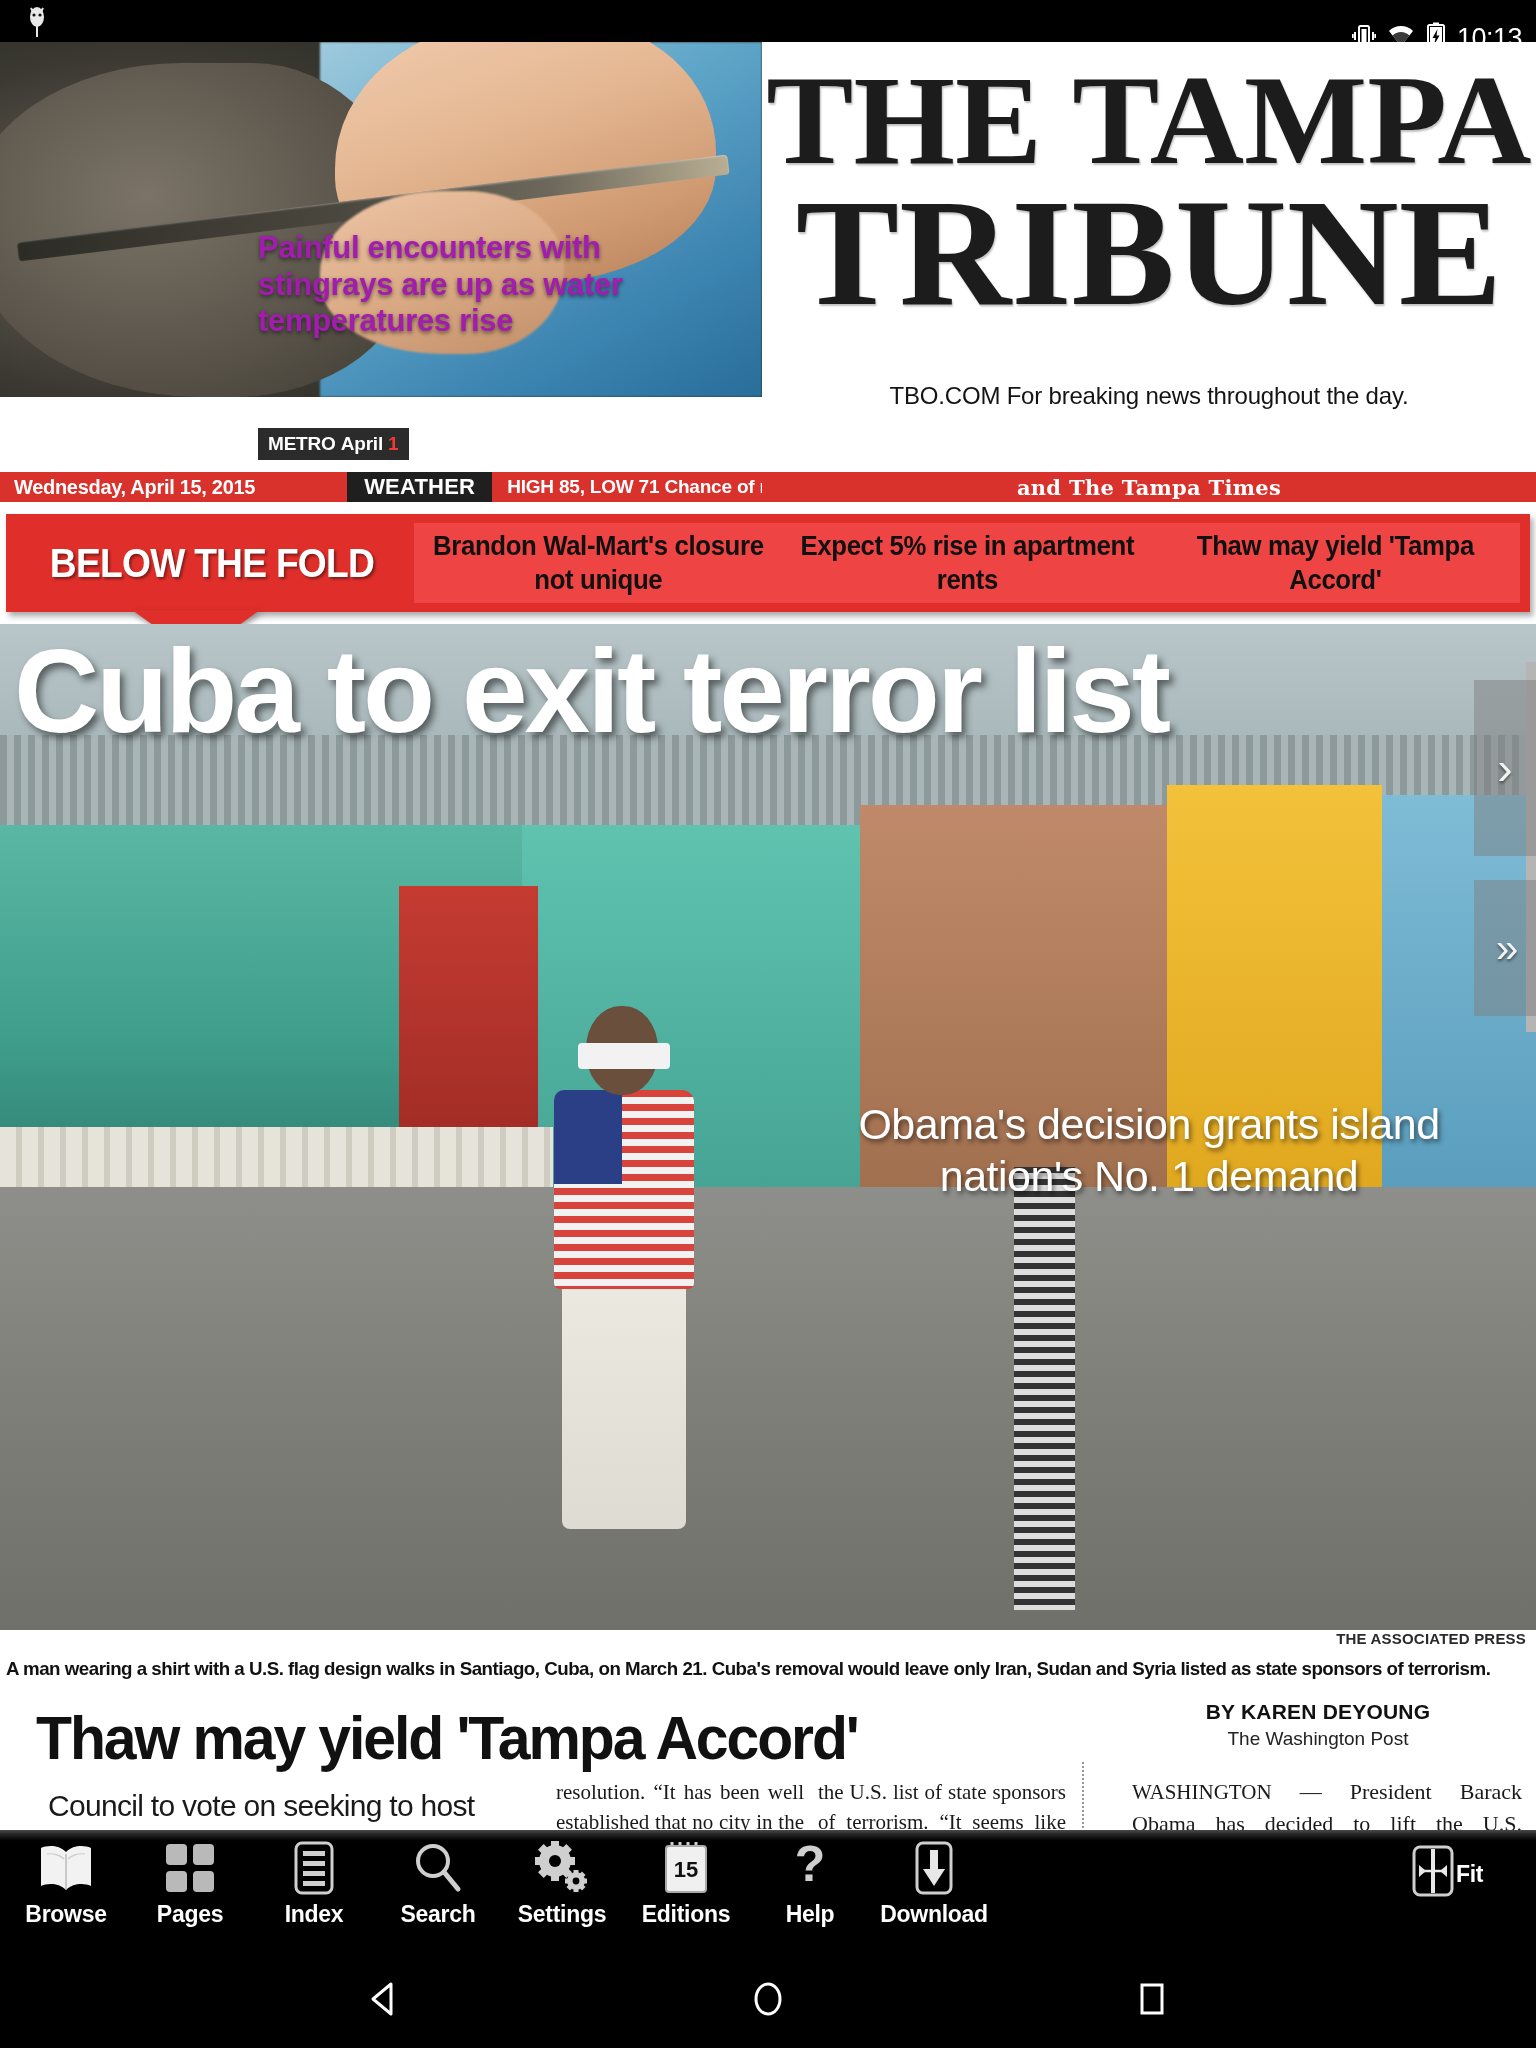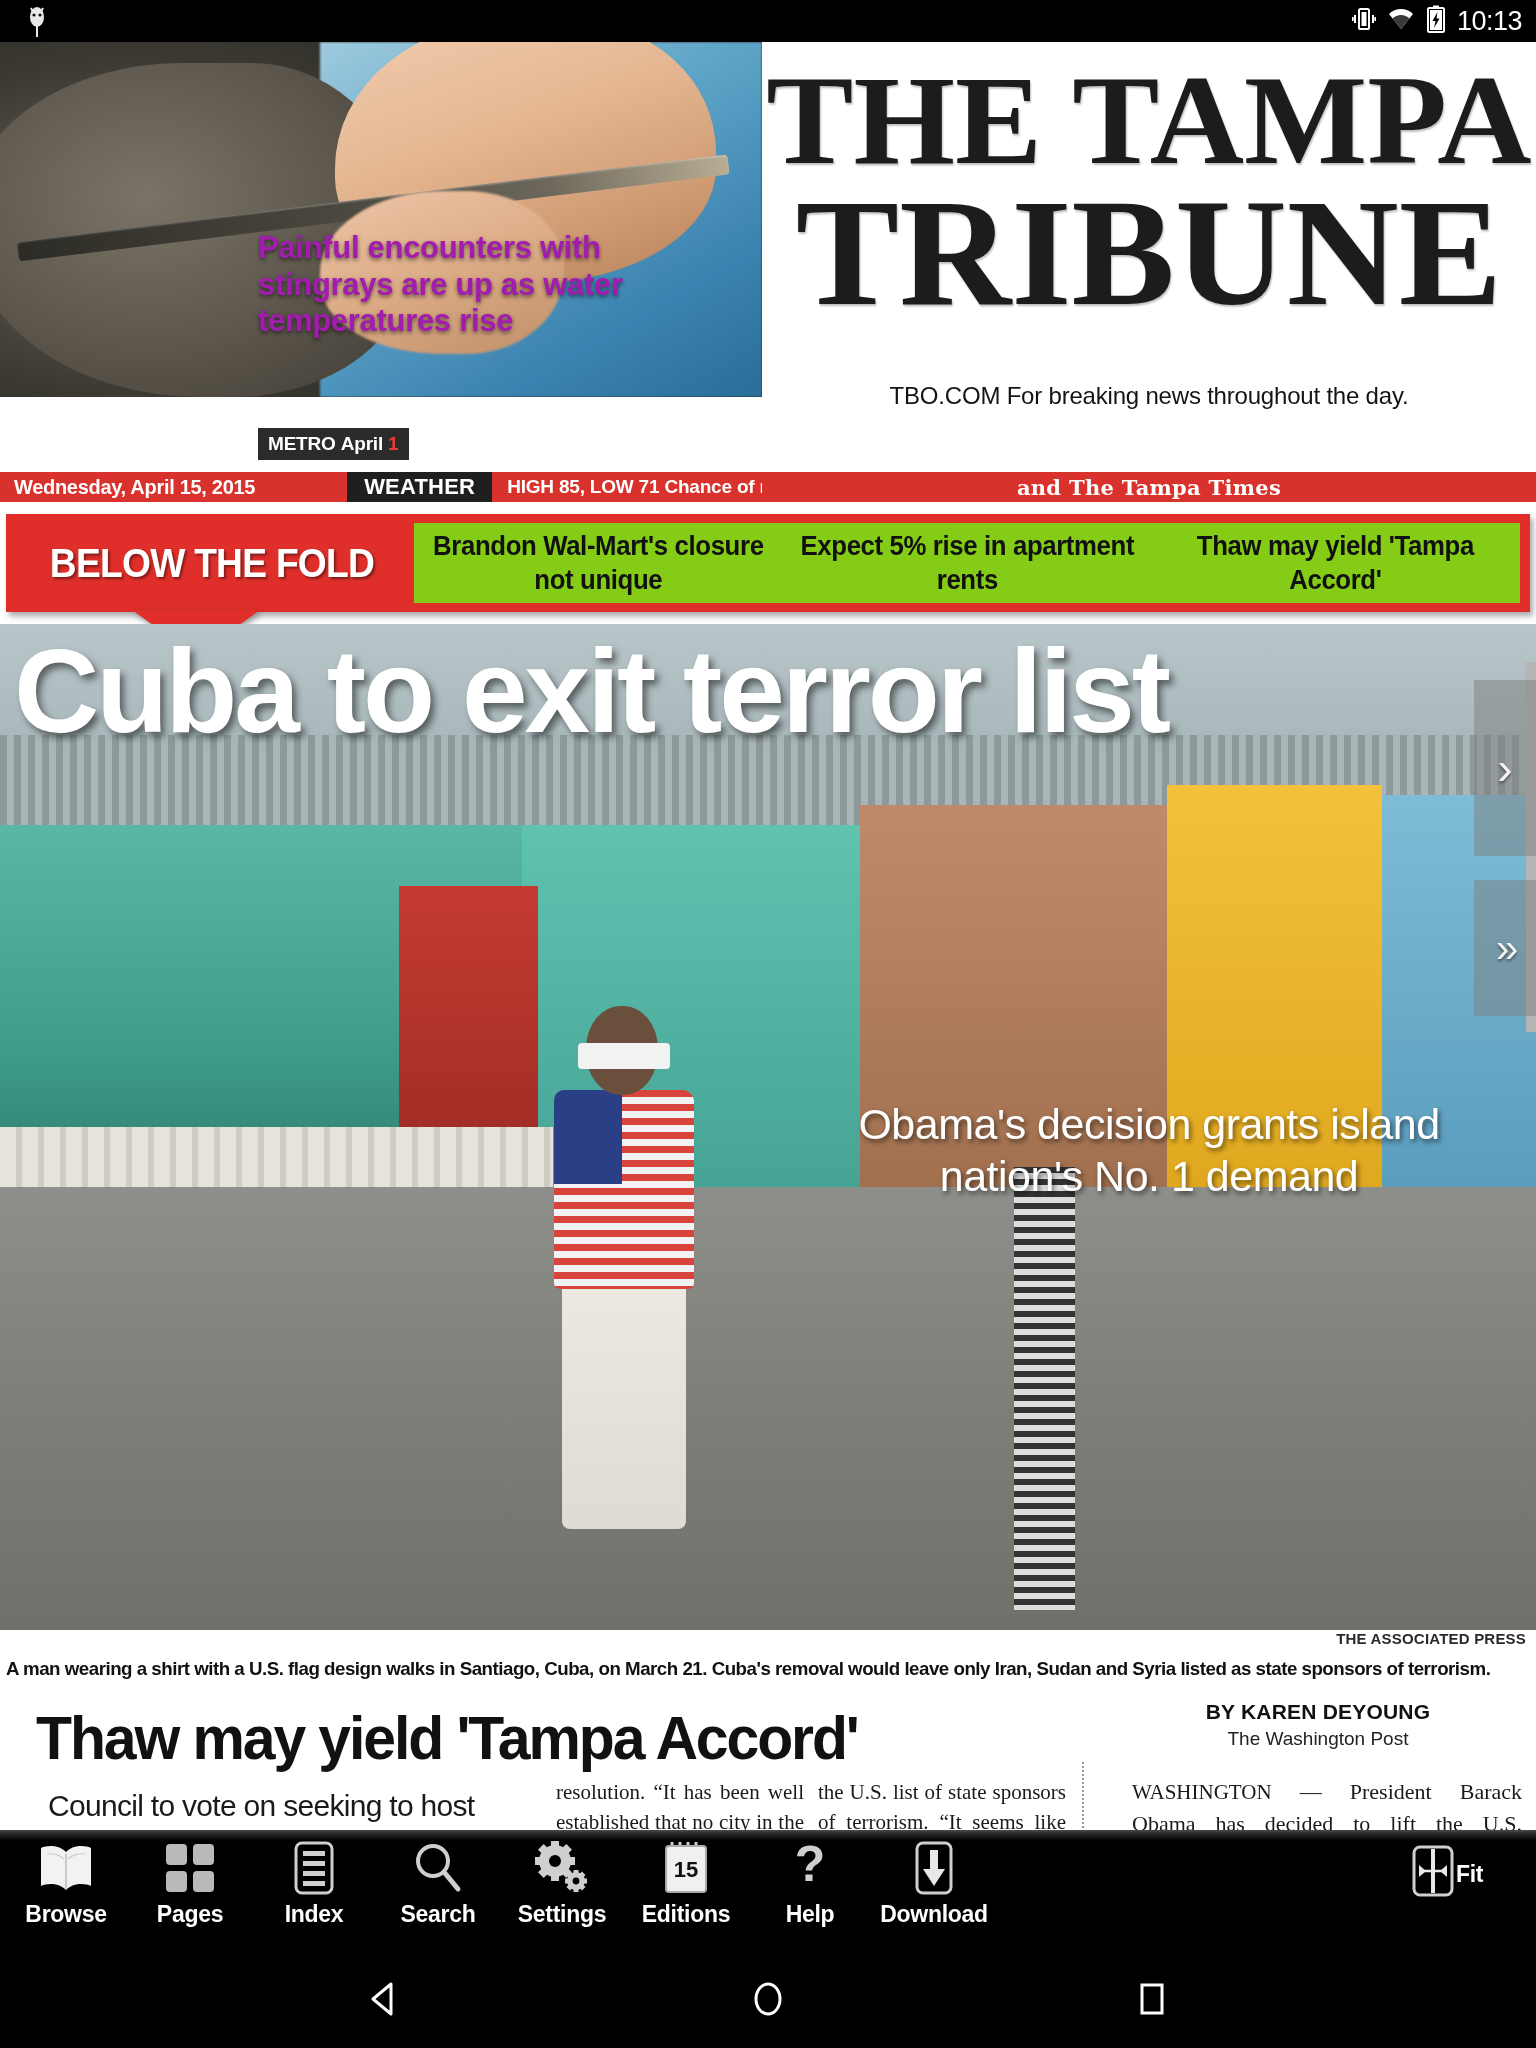--- a/index.html
+++ b/index.html
@@ -11,21 +11,21 @@
   }
   #root { position: relative; width: 1536px; height: 2048px; background:#000; }
 
   
   .statusbar {
     position: absolute; left:0; top:0; width:1536px; height:42px;
     background:#000; color:#fff;
   }
   .sb-left { position:absolute; left:22px; top:5px; width:30px; height:32px; }
   .sb-right {
-    position:absolute; right:14px; top:0; height:42px;
+    position:absolute; right:14px; top:17px; height:42px;
     display:flex; align-items:center; gap:11px;
   }
   .sb-time { font-size:27px; color:#fff; letter-spacing:-0.5px; font-weight:400; }
   .ico { display:block; }
 
   
   .paper {
     position:absolute; left:0; top:42px; width:1536px; height:1788px;
     background:#fff; overflow:hidden;
   }
@@ -141,21 +141,21 @@
     transform:scaleX(0.93);
   }
   .btf-notch {
     position:absolute; left:132px; top:96px;
     width:0;height:0;border-left:64px solid transparent;border-right:64px solid transparent;
     border-top:46px solid #e02f2a;
     filter:drop-shadow(2px 3px 3px rgba(0,0,0,.4));
   }
   .btf-panel {
     position:absolute; left:414px; top:9px; width:1106px; height:80px;
-    background:#84cc16; display:flex; align-items:center;
+    background:#ef4444; display:flex; align-items:center;
   }
   .btf-item {
     flex:1; text-align:center; color:#111;
     font-size:28px; font-weight:700; line-height:1.2;
     letter-spacing:-0.4px; transform:scaleX(0.92);
     font-family:"Liberation Sans", sans-serif;
   }
 
   
   .hero {

